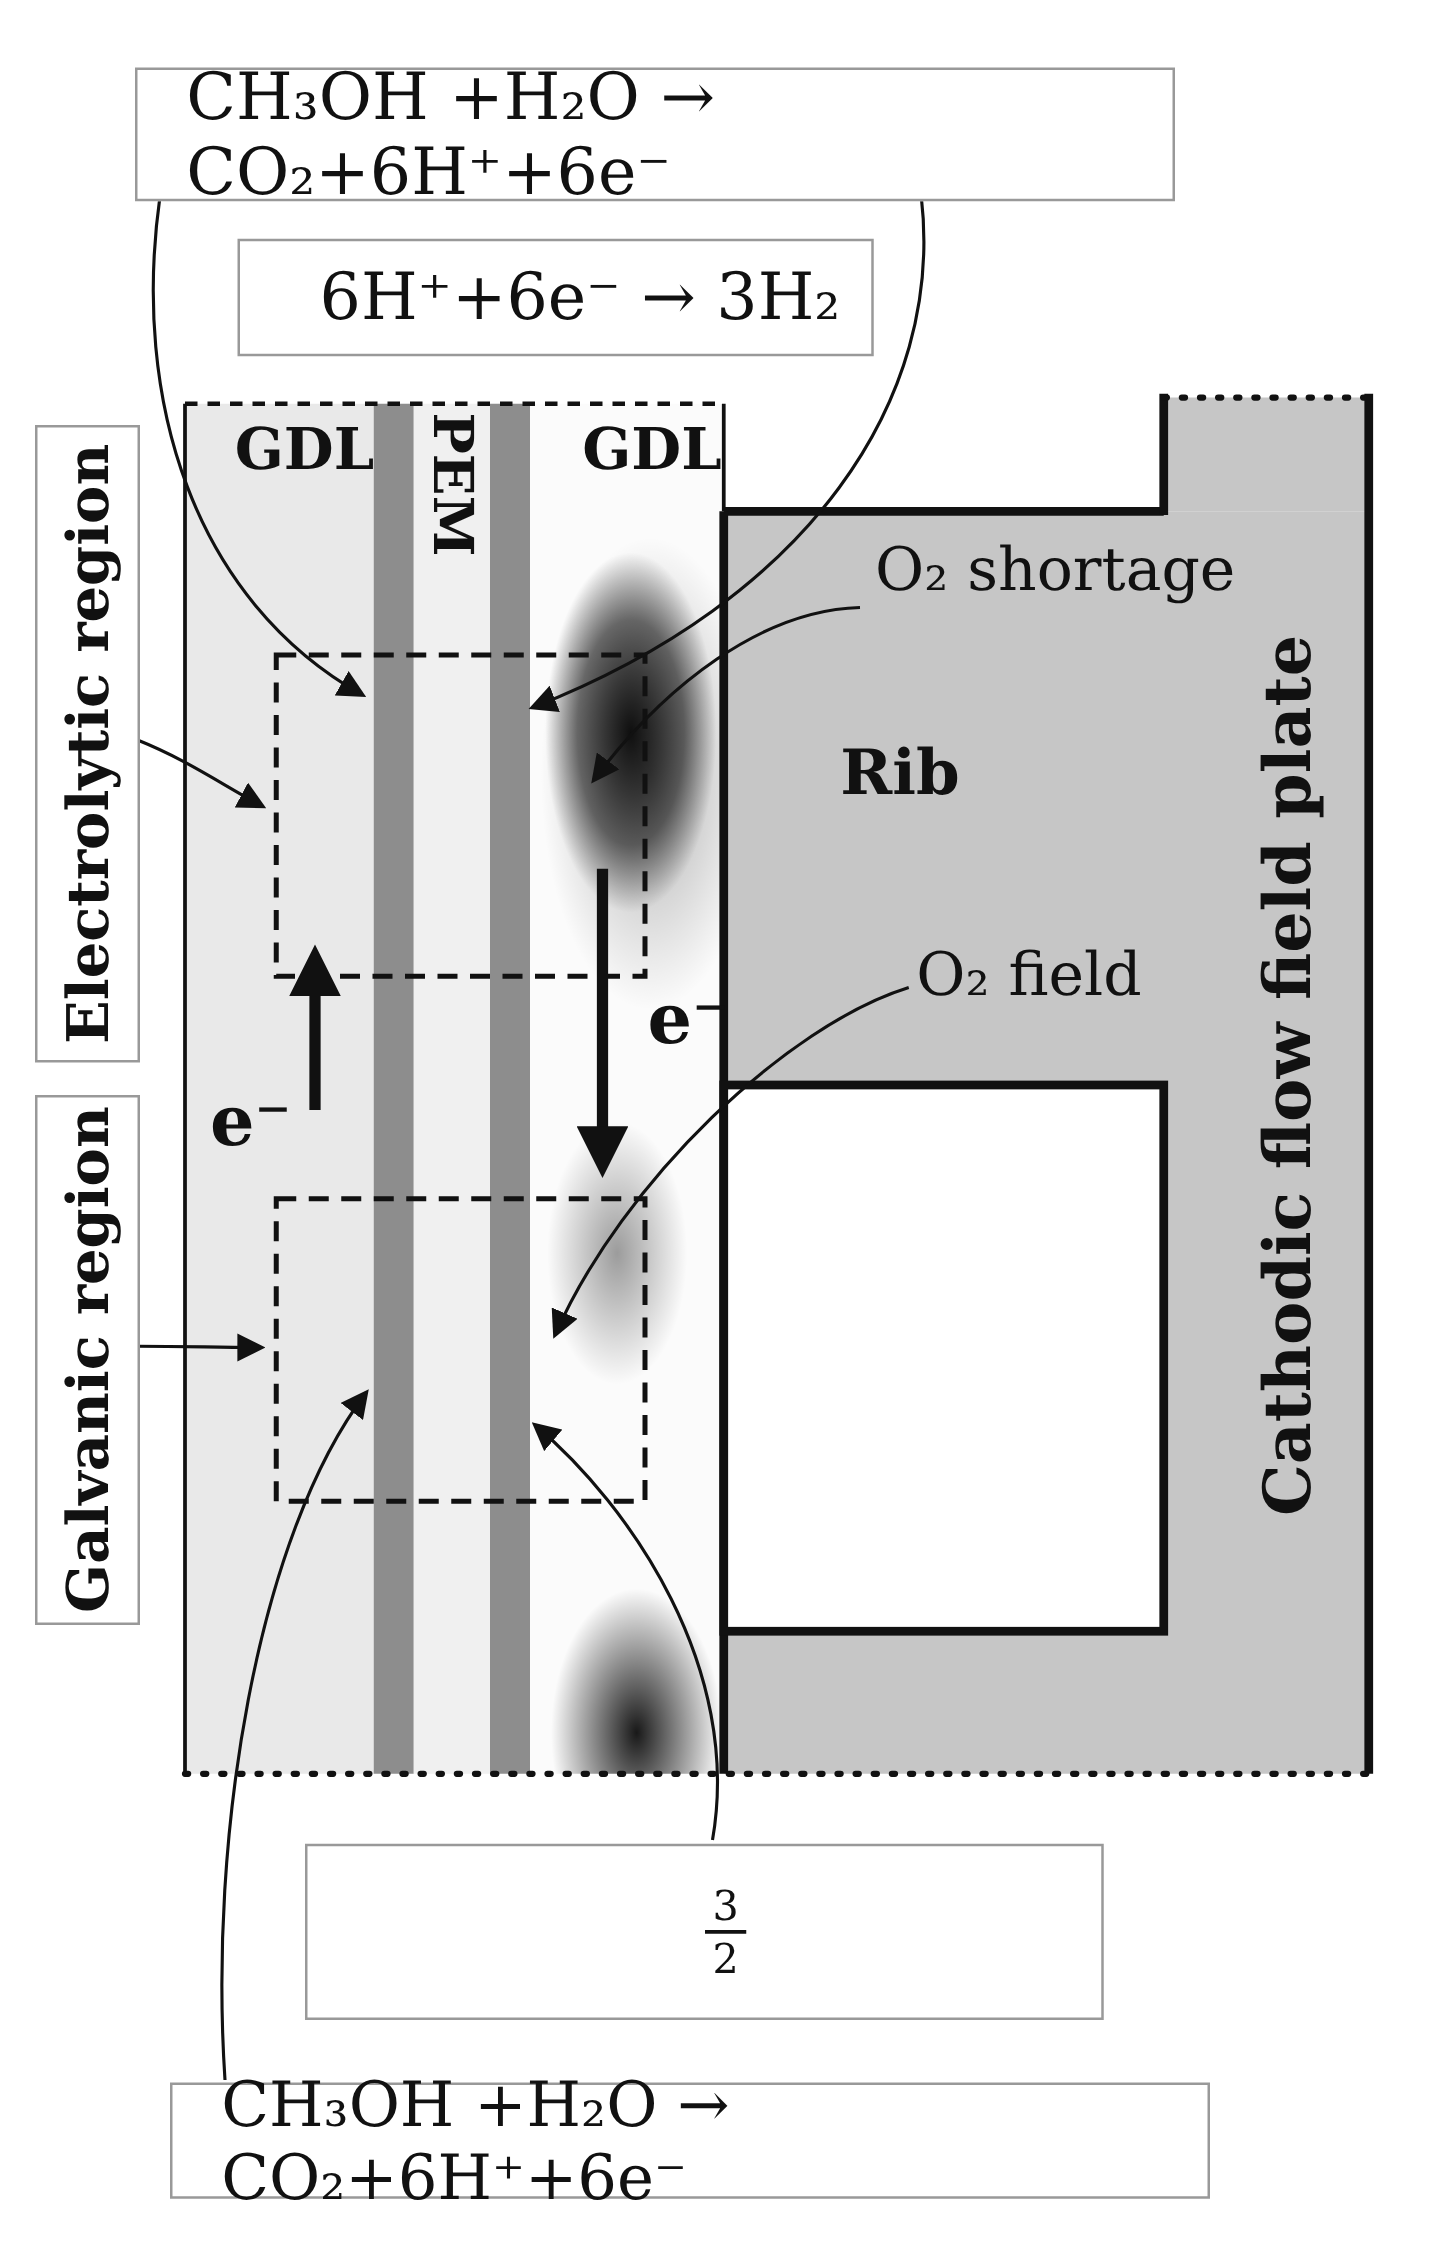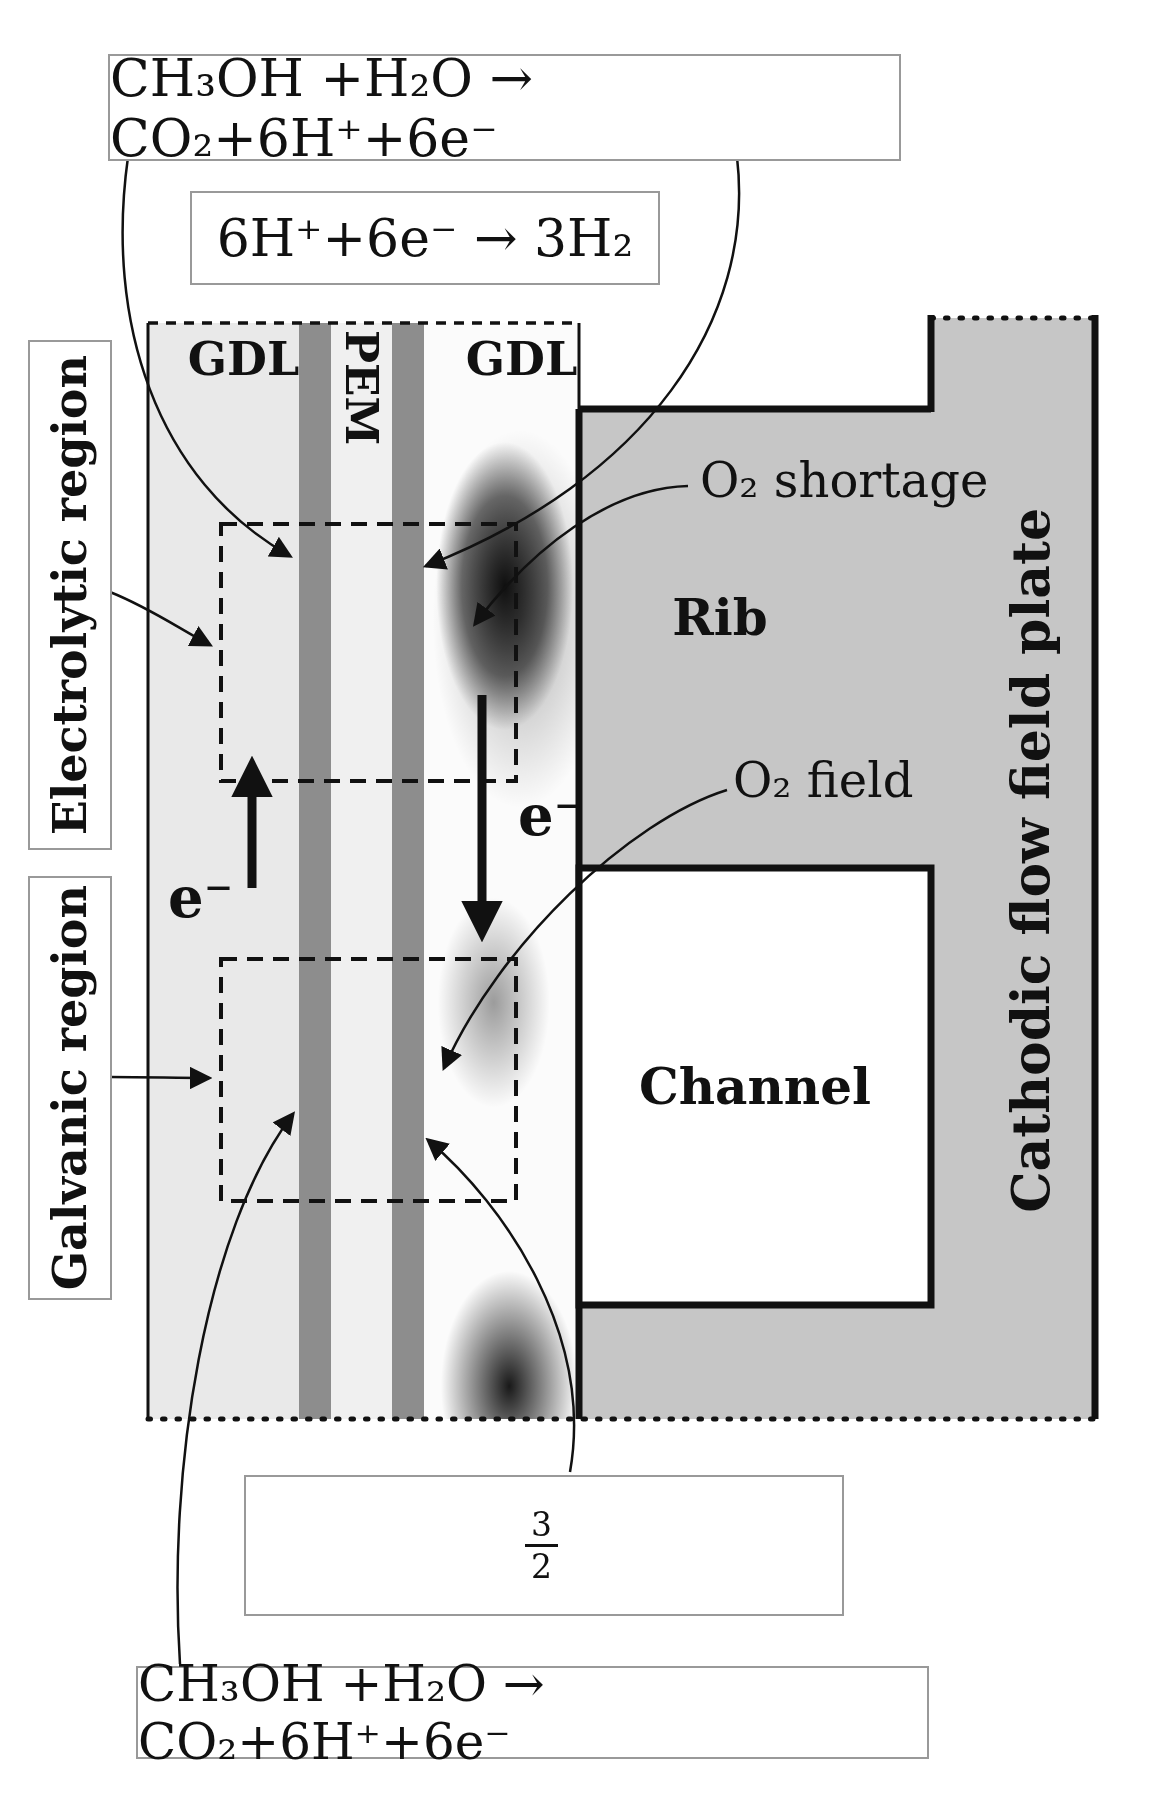--- a/index.html
+++ b/index.html
@@ -24,21 +24,21 @@
   .plate-body { position:absolute; left:579px; top:409px; width:516px; height:1010px; background:#c6c6c6; }
   .plate-top  { position:absolute; left:931px; top:318px; width:164px; height:91px;  background:#c6c6c6; }
 
   
   #linework { position:absolute; left:0; top:0; z-index:2; pointer-events:none; }
 
   
   .lbl { position:absolute; z-index:3; white-space:nowrap; }
 
   .eqbox { position:absolute; z-index:3; background:#fff; border:2px solid #999;
-           display:flex; align-items:center; justify-content:center; font-size:52px; }
+           display:flex; align-items:center; justify-content:center; font-size:52px;padding-left:39px; }
   .box1 { left:108px; top:54px;   width:789px; height:103px; }
   .box2 { left:190px; top:191px;  width:466px; height:90px; }
   .box3 { left:244px; top:1475px; width:596px; height:137px; font-size:50px; }
   .box4 { left:136px; top:1666px; width:789px; height:89px;  font-size:50px; }
 
   .frac { display:inline-flex; flex-direction:column; align-items:center; line-height:1;
           font-size:0.66em; margin-right:5px; vertical-align:middle; }
   .fnum { border-bottom:3px solid #111; padding:0 6px 3px; }
   .fden { padding-top:3px; }
 
@@ -56,21 +56,21 @@
           display:flex; justify-content:center; font-weight:bold; font-size:44px; }
   #pemL span { writing-mode:vertical-rl; }
 
   .rib-label { left:640px; top:588px; width:160px; text-align:center; font-weight:bold; font-size:50px; }
   .channel-label { left:579px; top:868px; width:352px; height:437px; display:flex;
                    align-items:center; justify-content:center; font-weight:bold; font-size:50px; }
   .plate-label { left:985px; top:455px; width:90px; height:810px; display:flex;
                  align-items:center; justify-content:center; font-weight:bold; font-size:52px; }
   .plate-label span { writing-mode:vertical-rl; transform:rotate(180deg); }
 
-  .o2short { left:700px; top:452px; font-size:48px; }
+  .o2short { left:700px; top:428px; font-size:48px; }
   .o2rich  { left:733px; top:752px; font-size:48px; }
   .eL { left:168px; top:864px; font-size:56px; font-weight:bold; }
   .eR { left:518px; top:782px; font-size:56px; font-weight:bold; }
 </style>
 </head>
 <body>
 
 <div id="canvas">
 
   <div class="layer gdl-left"></div>
@@ -143,21 +143,20 @@
     <span>Galvanic region</span>
   </div>
 
   <div class="gdl-label" id="gdlL">GDL</div>
   <div id="pemL">
     <span>PEM</span>
   </div>
   <div class="gdl-label" id="gdlR">GDL</div>
 
   <div class="lbl rib-label">Rib</div>
-  <div class="lbl channel-label">Channel</div>
   <div class="lbl plate-label">
     <span>Cathodic flow field plate</span>
   </div>
 
   <div class="lbl o2short">O₂ shortage</div>
   <div class="lbl o2rich">O₂ field</div>
   <div class="lbl eL">e⁻</div>
   <div class="lbl eR">e⁻</div>
 
 </div>

